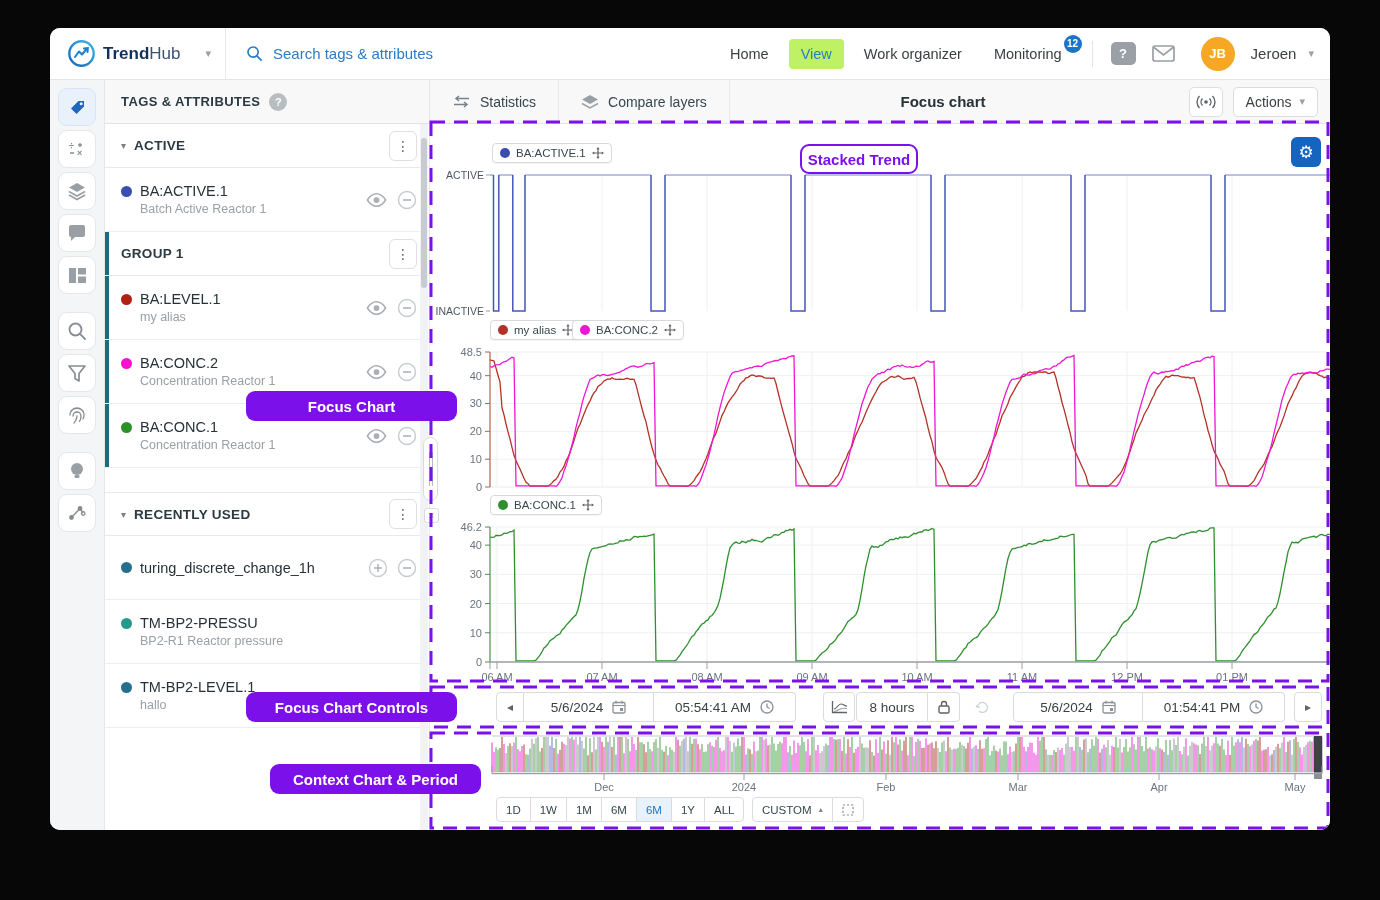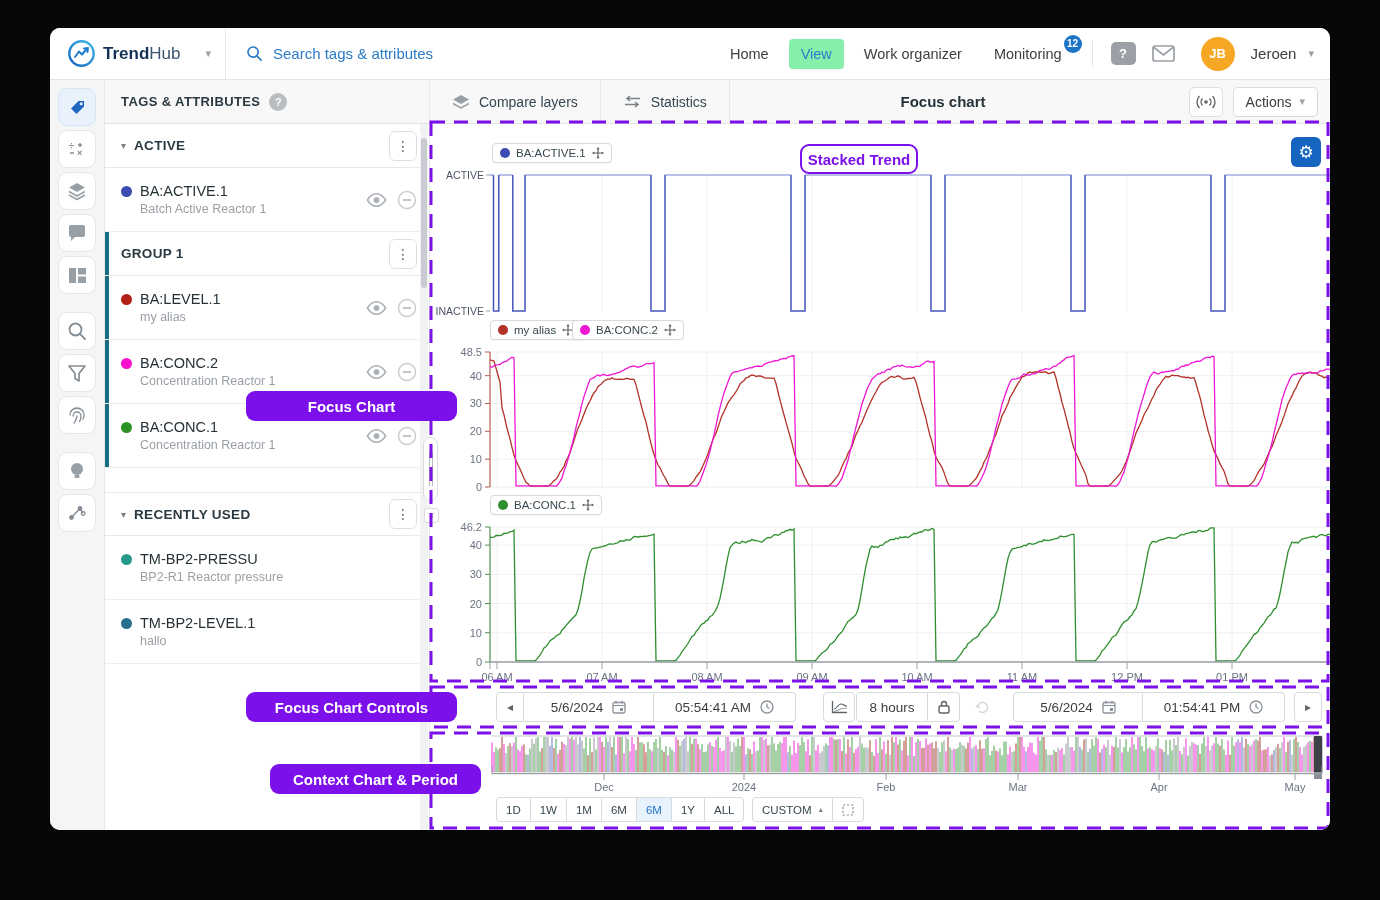--- a/index.html
+++ b/index.html
@@ -9,21 +9,21 @@
   
   .navbar { height:52px; display:flex; align-items:center; border-bottom:1px solid #e3e4e6; background:#fff; position:relative;justify-content:flex-end; }
   .brand { display:flex; align-items:center; gap:8px; padding:0 14px 0 18px; width:176px; height:100%; border-right:1px solid #e8e9ea; }
   .brand-name { font-size:17px; color:#14315a; }
   .brand-name b { font-weight:700; } .brand-name span { font-weight:400; color:#3c5570; }
   .chev { color:#9aa0a6; font-size:11px; margin-left:auto; }
   .searchbar { display:flex; align-items:center; gap:10px; padding:0 20px; flex:0 0 420px; color:#2b7bc7; }
   .searchbar .ph { font-size:15px; color:#2b7bc7; }
   .nav-right { margin-left:auto; display:flex; align-items:center; gap:8px; padding-right:16px; }
   .nav-link { font-size:14.5px; color:#3c4043; padding:7px 12px; border-radius:4px; position:relative; cursor:pointer; }
-  .nav-link.active { color:#2b7bc7; background:#86efac; }
+  .nav-link.active { color:#2b7bc7; background:#bef264; }
   .badge { position:absolute; top:-4px; right:-8px; background:#1b74c5; color:#fff; font-size:10px; font-weight:700; width:18px; height:18px; border-radius:50%; display:flex; align-items:center; justify-content:center; }
   .vdiv { width:1px; height:26px; background:#e3e4e6; margin:0 10px; }
   .help-btn { width:25px; height:23px; background:#9aa0a6; border-radius:5px; color:#fff; font-size:13px; font-weight:700; display:flex; align-items:center; justify-content:center; }
   .mail-btn { display:flex; align-items:center; padding:0 8px; }
   .avatar { width:34px; height:34px; border-radius:50%; background:#f6a723; color:#fff; font-weight:700; font-size:13px; display:flex; align-items:center; justify-content:center; margin-left:10px; }
   .username { font-size:15px; color:#3c4043; margin:0 4px 0 8px; }
 
   
   .body { display:flex; height:750px; }
   .iconstrip { width:55px; background:#f4f5f6; border-right:1px solid #e6e7e9; display:flex; flex-direction:column; align-items:center; padding-top:8px; }
@@ -302,20 +302,37 @@
       </div>
 
       <div class="spacer"></div>
 
       <div class="sec-header" style="border-top:1px solid #e8e9ea;">
         <span class="sec-chev">▾</span>
         <span class="sec-label">RECENTLY USED</span>
         <span class="kebab">⋮</span>
       </div>
 
+      <div class="tag-row nodesc">
+        <span class="dot" style="background: rgb(37, 111, 143);"></span>
+        <div class="tag-texts">
+            <div class="tag-name">turing_discrete_change_1h</div>
+          </div>
+        <div class="row-actions">
+          <svg width="20" height="20" viewBox="0 0 20 20">
+              <circle cx="10" cy="10" r="8.5" fill="none" stroke="#c9cdd1" stroke-width="1.5"></circle>
+              <line x1="6" y1="10" x2="14" y2="10" stroke="#a9afb5" stroke-width="1.5"></line>
+              <line x1="10" y1="6" x2="10" y2="14" stroke="#a9afb5" stroke-width="1.5"></line>
+            </svg>
+          <svg width="20" height="20" viewBox="0 0 20 20">
+              <circle cx="10" cy="10" r="8.5" fill="none" stroke="#c9cdd1" stroke-width="1.5"></circle>
+              <line x1="6" y1="10" x2="14" y2="10" stroke="#a9afb5" stroke-width="1.5"></line>
+            </svg>
+        </div>
+      </div>
       <div class="tag-row">
         <span class="dot" style="background: rgb(39, 153, 138);"></span>
         <div class="tag-texts">
             <div class="tag-name">TM-BP2-PRESSU</div>
           <div class="tag-desc">BP2-R1 Reactor pressure</div>
           </div>
         <div class="row-actions"></div>
       </div>
       <div class="tag-row">
         <span class="dot" style="background: rgb(37, 111, 143);"></span>
@@ -326,33 +343,33 @@
         <div class="row-actions"></div>
       </div>
 
       <div class="pscroll">
           <div class="pthumb"></div>
         </div>
     </div>
 
     <div class="main">
       <div class="toolbar">
+        <div class="tb-tab">
+          <svg width="19" height="13" viewBox="0 0 19 13">
+            <path d="M4 3.5 H17 M7 1 L4 3.5 L7 6" fill="none" stroke="#7a8288" stroke-width="1.5"></path>
+            <path d="M15 9.5 H2 M12 7 L15 9.5 L12 12" fill="none" stroke="#7a8288" stroke-width="1.5"></path>
+          </svg>
+          <span>Statistics</span>
+        </div>
         <div class="tb-tab">
           <svg width="18" height="16" viewBox="0 0 18 16">
             <path d="M9 1 L17 5.5 L9 10 L1 5.5 Z" fill="#98a0a6"></path>
             <path d="M1 9.5 L9 14 L17 9.5" fill="none" stroke="#98a0a6" stroke-width="1.5"></path>
           </svg>
           <span>Compare layers</span>
-        </div>
-        <div class="tb-tab">
-          <svg width="19" height="13" viewBox="0 0 19 13">
-            <path d="M4 3.5 H17 M7 1 L4 3.5 L7 6" fill="none" stroke="#7a8288" stroke-width="1.5"></path>
-            <path d="M15 9.5 H2 M12 7 L15 9.5 L12 12" fill="none" stroke="#7a8288" stroke-width="1.5"></path>
-          </svg>
-          <span>Statistics</span>
         </div>
         <div class="tb-title">Focus chart</div>
         <div class="tb-right">
           <div class="icon-btn">
             <svg width="20" height="14" viewBox="0 0 20 14">
               <circle cx="10" cy="7" r="1.8" fill="#5f6368"></circle>
               <path d="M6.5 3.5 a5 5 0 0 0 0 7 M13.5 3.5 a5 5 0 0 1 0 7" fill="none" stroke="#5f6368" stroke-width="1.4"></path>
               <path d="M3.5 1 a8.5 8.5 0 0 0 0 12 M16.5 1 a8.5 8.5 0 0 1 0 12" fill="none" stroke="#5f6368" stroke-width="1.4"></path>
             </svg>
           </div>

